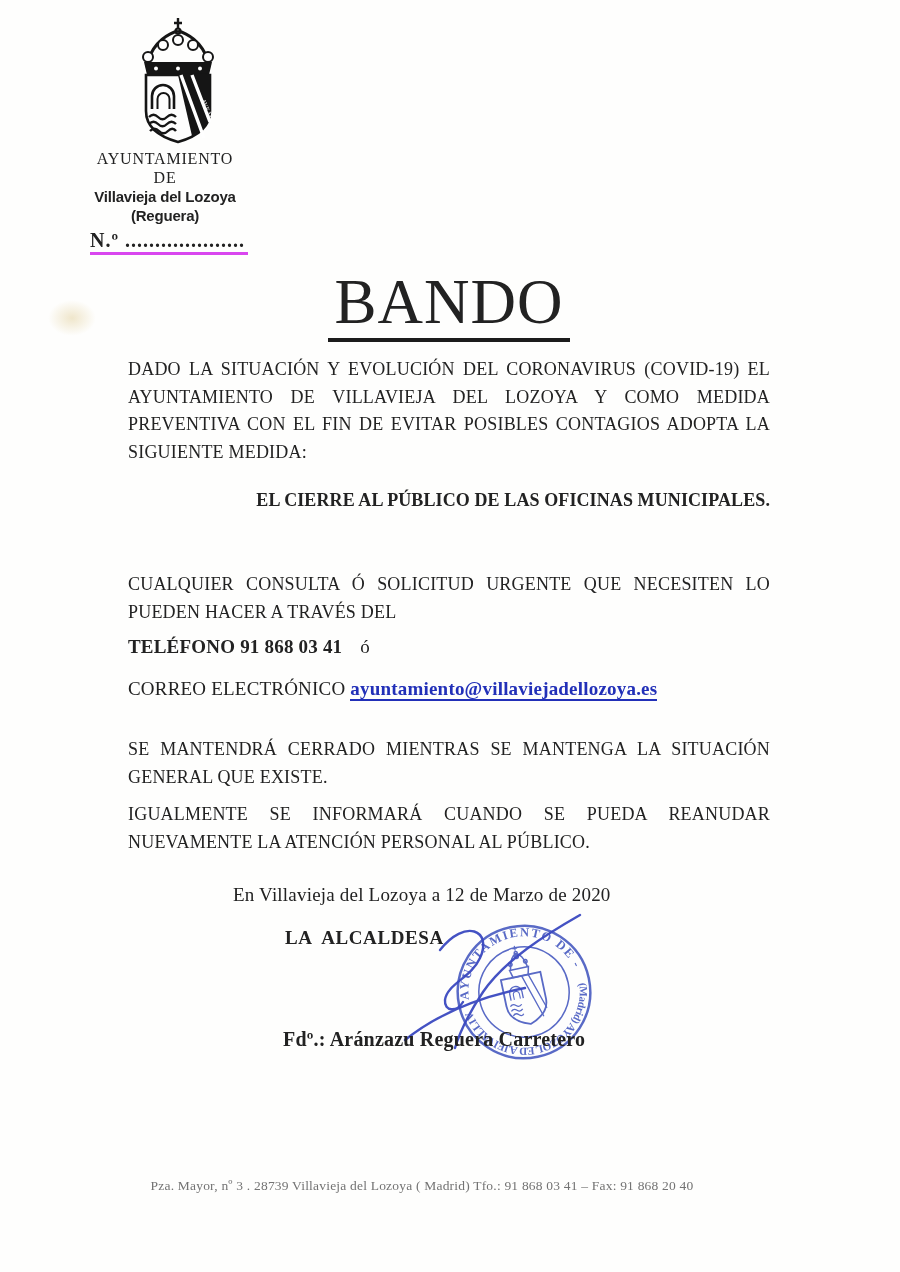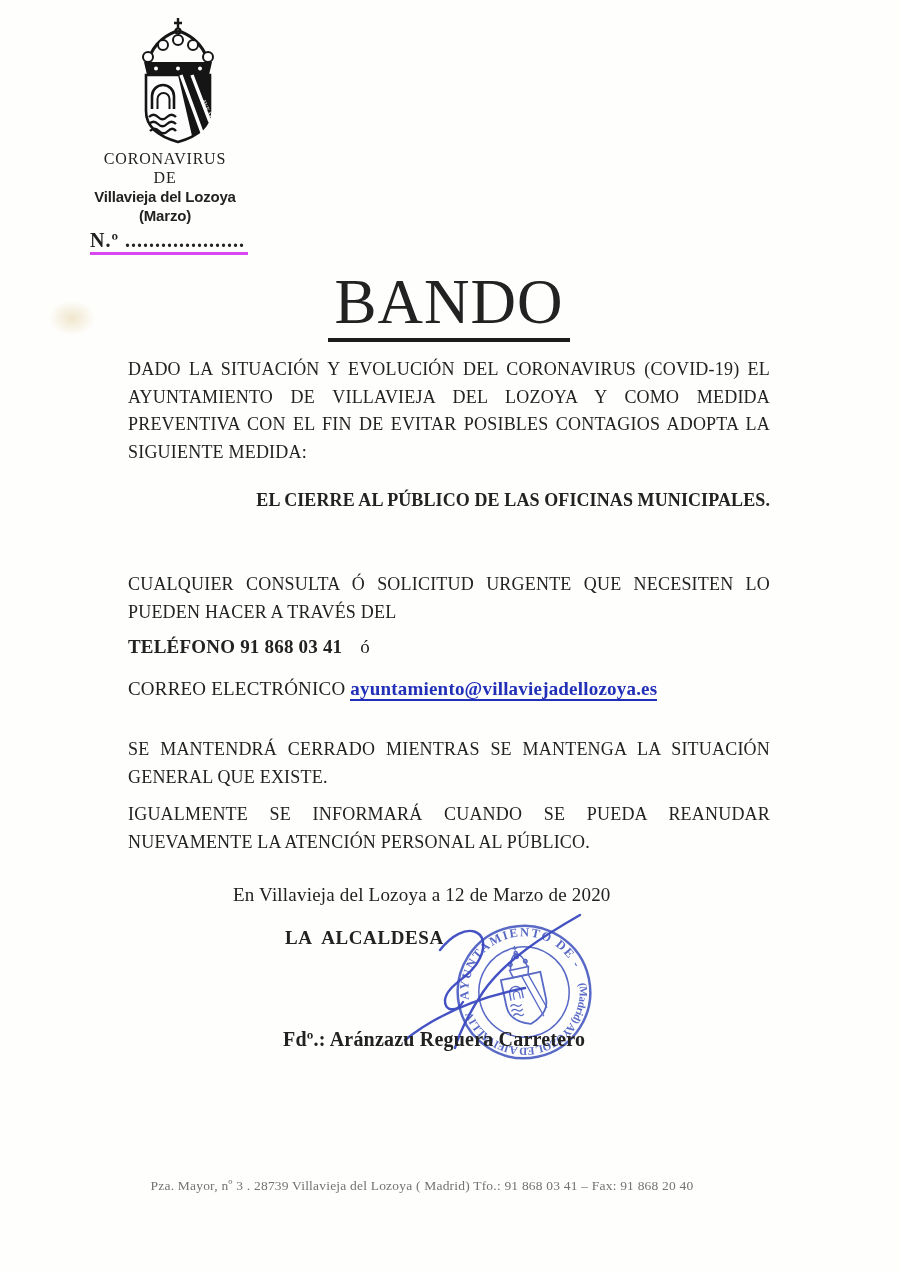--- a/index.html
+++ b/index.html
@@ -91,24 +91,24 @@
     <path d="M 39.5,95 v -10 a 6,6 0 1 1 12,0 v 10" fill="#fff" stroke="#151515" stroke-width="2"></path>
 
     <g stroke="#151515" stroke-width="2.4" fill="none">
       <path d="M 31,103 q 4.5,-4.5 9,0 t 9,0 t 9,0"></path>
       <path d="M 31,110 q 4.5,-4.5 9,0 t 9,0 t 9,0"></path>
       <path d="M 32,117 q 4.5,-4.5 9,0 t 9,0 t 8,0"></path>
     </g>
   </svg>
 
   <div class="org-block">
-    <div class="org-serif">CORONAVIRUS</div>
+    <div class="org-serif">AYUNTAMIENTO</div>
     <div class="org-serif">DE</div>
     <div class="org-sans">Villavieja del Lozoya</div>
-    <div class="org-sans">(Marzo)</div>
+    <div class="org-sans">(Reguera)</div>
   </div>
 
   <div class="numline">N.º ....................</div>
 
   <div class="title-row">
     <span class="title-text">BANDO</span>
   </div>
 
   <div class="para p-intro">
       <div class="jl">DADO LA SITUACIÓN Y EVOLUCIÓN DEL CORONAVIRUS (COVID-19) EL</div>

